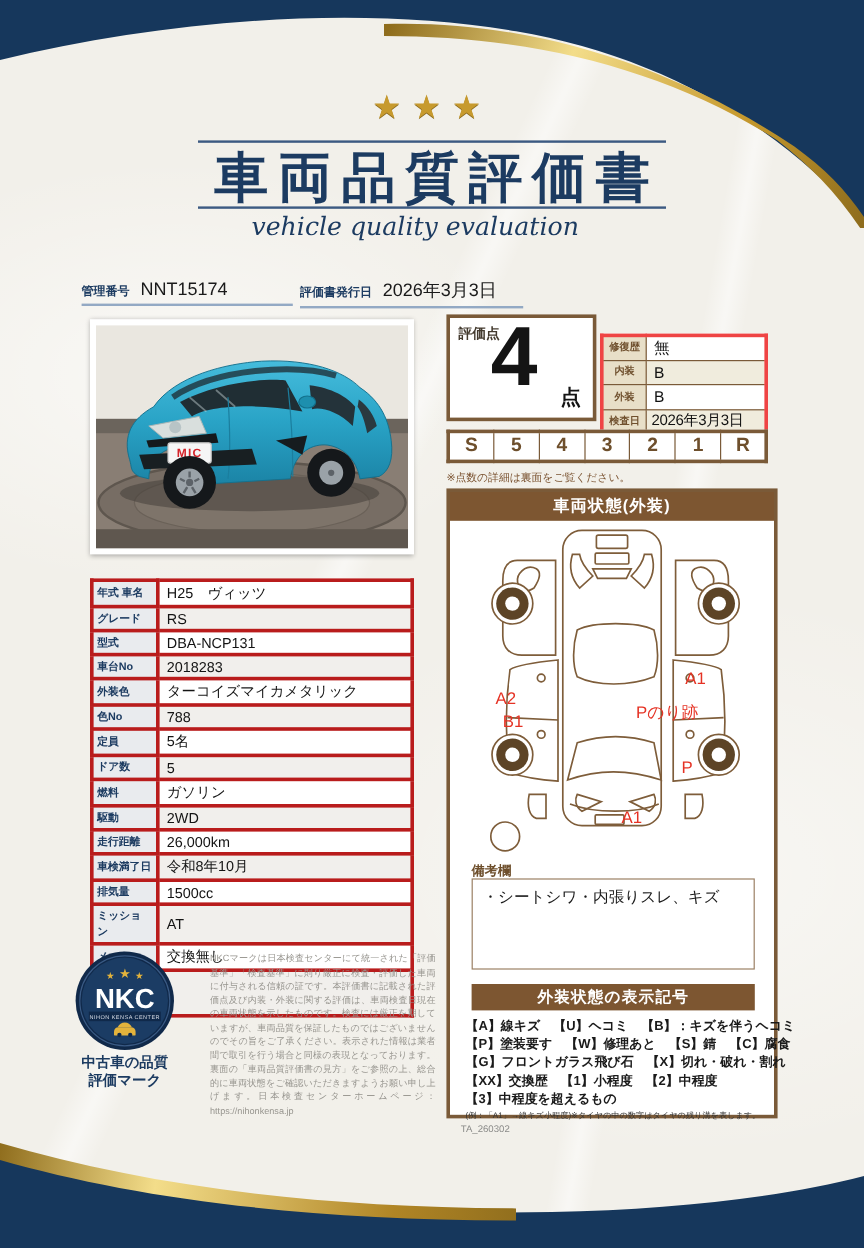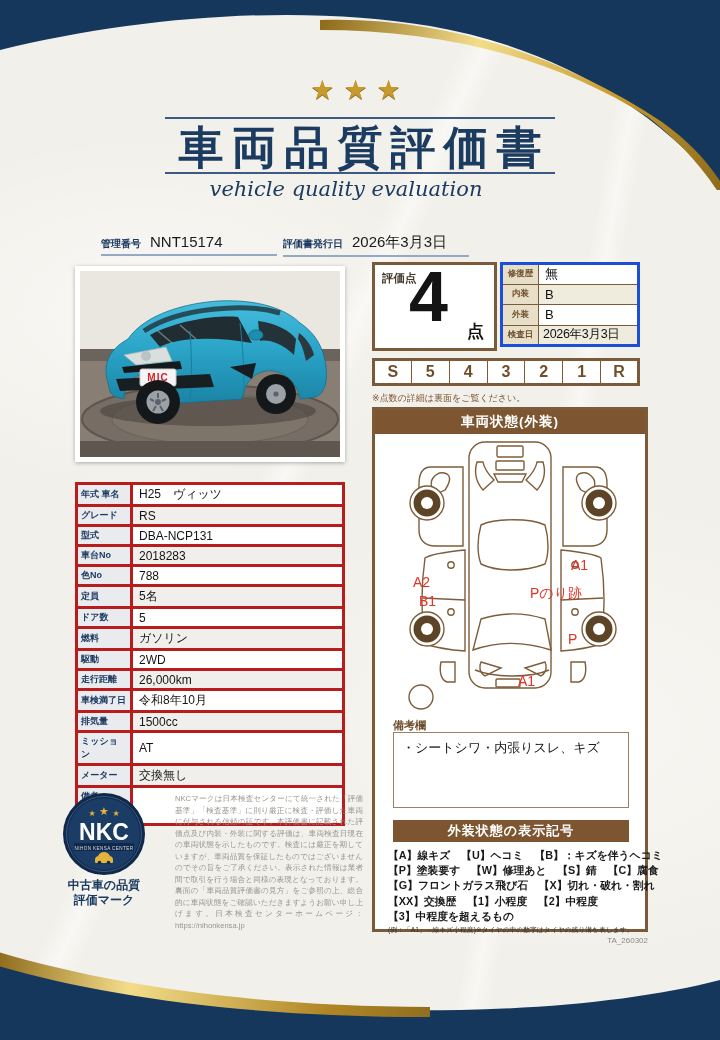--- a/index.html
+++ b/index.html
@@ -26,21 +26,21 @@
   .rule.r1 { top:117px; } .rule.r2 { top:172px; }
   .page-title { position:absolute; top:118px; left:0; width:720px; text-align:center;
     font-family:"DejaVu Serif","Liberation Serif",serif; font-weight:bold;
     font-size:45px; color:#1c3b61; letter-spacing:8px; text-indent:8px; }
   .page-subtitle { position:absolute; top:177px; left:0; width:692px; text-align:center;
     font-family:"DejaVu Serif","Liberation Serif",serif; font-style:italic;
     font-size:21px; color:#1c3b61; }
 
   
   .meta-group { position:absolute; top:233px; display:flex; align-items:baseline;
-    border-bottom:2px solid #93a9c4; padding-bottom:3px;margin-left:33px; }
+    border-bottom:2px solid #93a9c4; padding-bottom:3px; }
   .meta-group.g1 { left:68px; width:176px; }
   .meta-group.g2 { left:250px; width:186px; }
   .meta-label { font-size:10px; font-weight:bold; color:#1c3b61; margin-right:9px; }
   .meta-value { font-size:15px; color:#1a1a1a; }
 
   
   .photo-frame { position:absolute; left:75px; top:266px; width:270px; height:196px;
     background:#fff; padding:5px; box-shadow:0 1px 4px rgba(0,0,0,.3); }
   .photo-frame svg { display:block; }
 
@@ -64,22 +64,22 @@
   
   .score-box { position:absolute; left:372px; top:262px; width:125px; height:89px;
     border:3px solid #7a5a38; background:#fff; }
   .score-label { position:absolute; left:7px; top:6px; font-size:11.5px;
     font-weight:bold; color:#433a2e; }
   .score-value { position:absolute; left:34px; top:-8px; font-size:70px;
     font-weight:bold; color:#141414; }
   .score-unit { position:absolute; right:10px; bottom:5px; font-size:17px;
     font-weight:bold; color:#141414; }
 
-  .cond-table { position:absolute; left:500px; top:262px; border-collapse:collapse;
-    width:140px; background:#fff; border:3px solid #1d4ed8; table-layout:fixed; }
+  .cond-table { position:absolute; left:500px; top:278px; border-collapse:collapse;
+    width:140px; background:#fff; border:3px solid #ef4444; table-layout:fixed; }
   .cond-table td { border:1px solid #7a5a38; height:20.5px; }
   .cond-table td.lbl { width:37px; background:#e8dfc8; color:#70512f;
     font-size:8.5px; font-weight:bold; text-align:center; }
   .cond-table td.val { font-size:13px; color:#111; padding-left:6px; background:#fff; }
   .cond-table tr:nth-child(even) td.val { background:#f0ecdd; }
   .cond-table tr:last-child td.val { font-size:12.5px; padding-left:4px; letter-spacing:-0.3px; }
 
   .scale-table { position:absolute; left:372px; top:358px; width:268px; height:28px;
     border-collapse:collapse; background:#fff; border:3px solid #7a5a38; table-layout:fixed; }
   .scale-table td { border:1.5px solid #7a5a38; text-align:center;
@@ -97,21 +97,21 @@
   .remarks-box { position:absolute; left:18px; top:322px; width:236px; height:76px;
     border:1.3px solid #9b8064; font-size:13px; color:#1a1a1a; padding:6px 8px; }
   .legend-bar { position:absolute; left:18px; top:410px; width:236px; height:22px;
     background:#7d5631; color:#fff; text-align:center; line-height:22px;
     font-size:13px; font-weight:bold; letter-spacing:1px; }
   .legend-lines { position:absolute; left:13px; top:438px; width:250px; }
   .legend-line { font-size:10.8px; font-weight:bold; color:#1a1a1a;
     line-height:15.2px; white-space:nowrap; }
   .legend-note { position:absolute; left:13px; top:515px; font-size:6.8px; color:#333; white-space:nowrap; }
 
-  .doc-code { position:absolute; left:372px; top:936px; width:276px; text-align:right;
+  .doc-code { position:absolute; left:384px; top:936px; width:276px; 
     font-size:8px; color:#8a8a88; }
 </style>
 </head>
 <body>
 
 <div class="page">
 
   <svg class="curve top" height="190" viewBox="0 0 720 190">
     <defs>
       <linearGradient id="goldTop" gradientUnits="userSpaceOnUse" x1="330" y1="10" x2="720" y2="180">
@@ -210,20 +210,24 @@
         </tr>
         <tr>
           <td class="lbl">型式</td>
           <td class="val">DBA-NCP131</td>
         </tr>
         <tr>
           <td class="lbl">車台No</td>
           <td class="val">2018283</td>
         </tr>
         <tr>
+          <td class="lbl">外装色</td>
+          <td class="val">ターコイズマイカメタリック</td>
+        </tr>
+        <tr>
           <td class="lbl">色No</td>
           <td class="val">788</td>
         </tr>
         <tr>
           <td class="lbl">定員</td>
           <td class="val">5名</td>
         </tr>
         <tr>
           <td class="lbl">ドア数</td>
           <td class="val">5</td>

